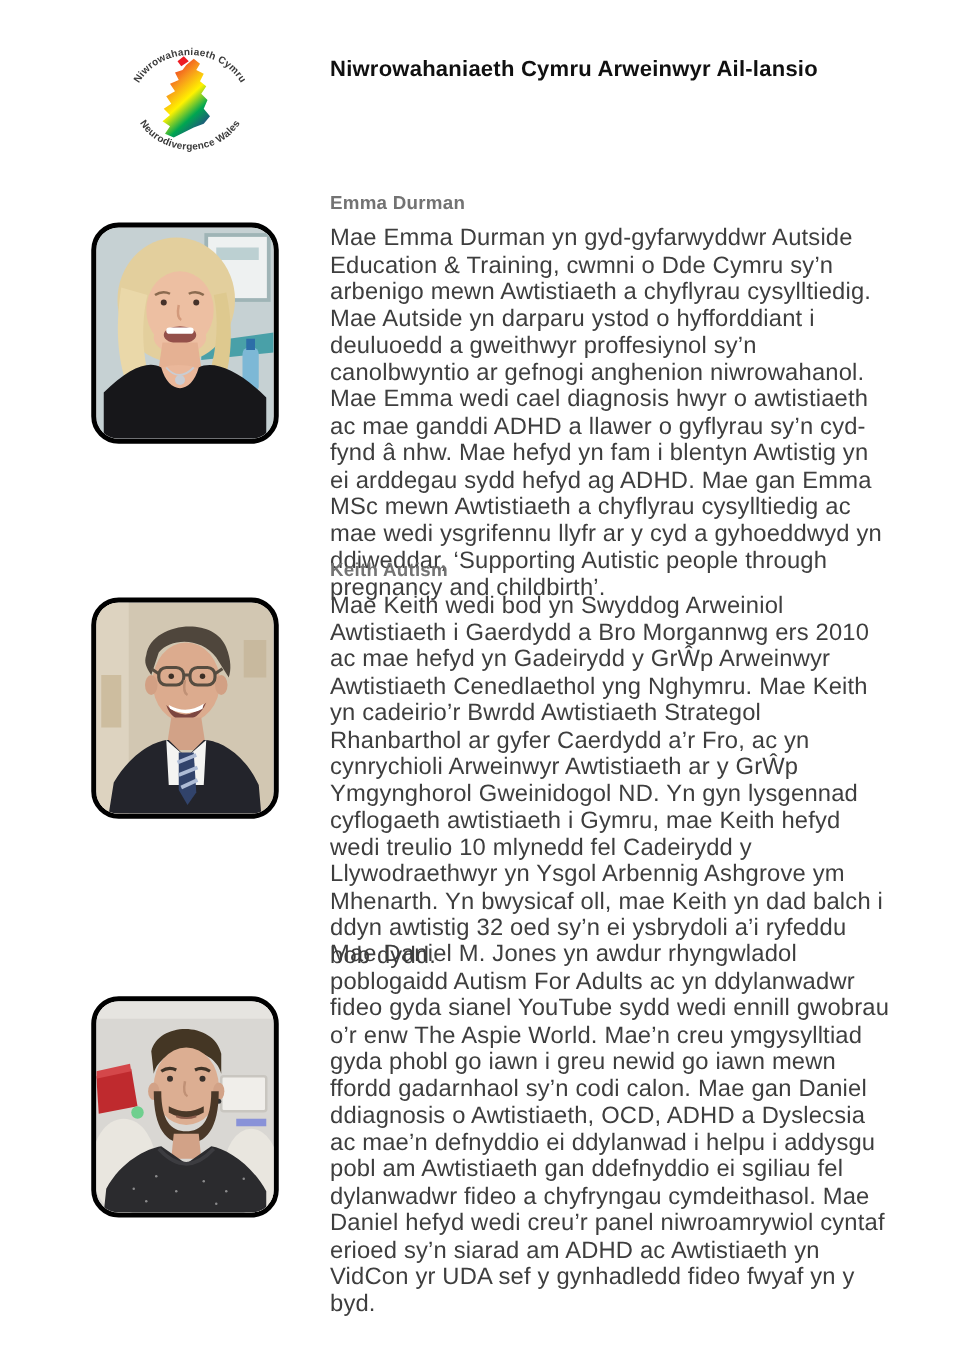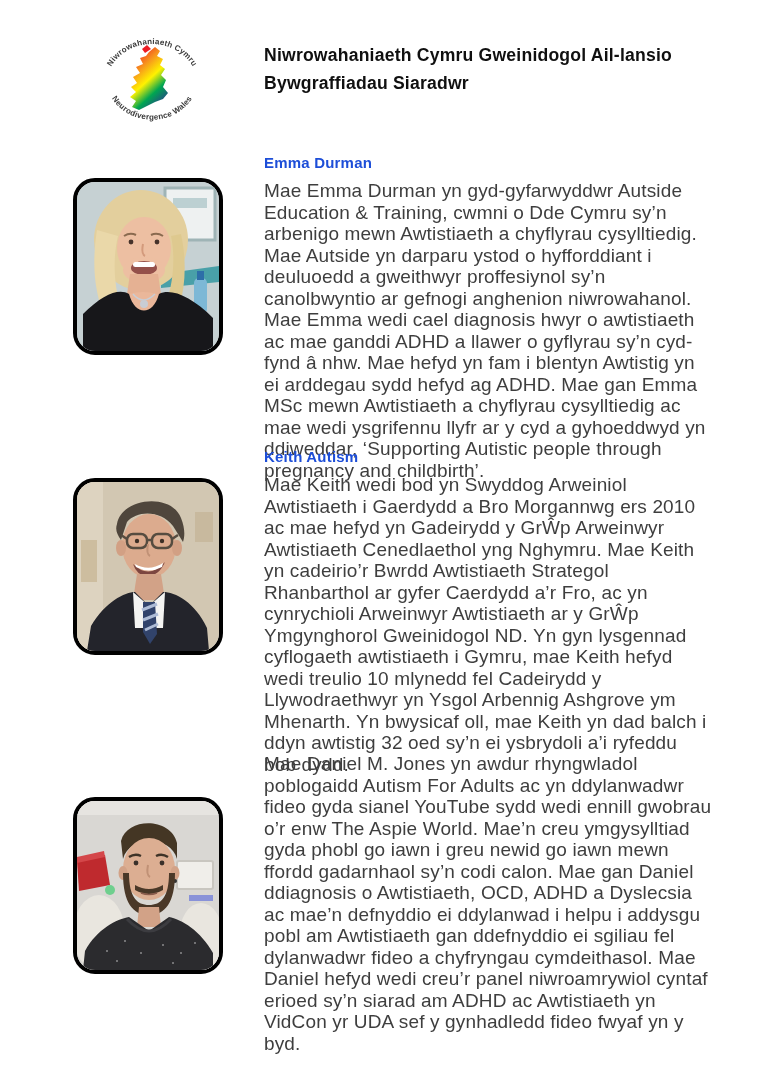--- a/index.html
+++ b/index.html
@@ -57,21 +57,21 @@
   }
   .text-emma   { top: 152px; }
   .text-keith  { top: 446px; }
   .text-daniel { top: 753px; }
 
   .speaker-name {
     margin: 0 0 6px 0;
     font-size: 15px;
     line-height: 22px;
     font-weight: bold;
-    color: #1d4ed8;
+    color: #737373;
     letter-spacing: 0.2px;
   }
   .speaker-bio {
     margin: 0;
     font-size: 19px;
     line-height: 21.5px;
     letter-spacing: 0.15px;
   }
 </style>
 </head>
@@ -99,22 +99,21 @@
         <textPath href="#arcBot" startOffset="50%">Neurodivergence Wales</textPath>
       </text>
       <g>
         <path d="M46,13 L51,9 L55,13 L49,17 Z" fill="#ed1c24"></path>
         <path d="M53,16 L59,11 L64,15 L61,20 L67,23 L64,29 L69,33 L65,39 L70,44 L67,51 L72,57 L67,63 L59,66 L51,70 L43,74 L36,71 L40,65 L34,61 L40,56 L35,51 L41,47 L37,41 L44,37 L40,31 L47,28 L44,22 L50,20 Z" fill="url(#walesgrad)"></path>
       </g>
     </svg>
   </div>
 
   <div class="title-block">
-    <div>Niwrowahaniaeth Cymru Gweinidogol Ail-lansio</div>
-    <div>Bywgraffiadau Siaradwr</div>
+    <div>Niwrowahaniaeth Cymru Arweinwyr Ail-lansio</div>
   </div>
 
   <div class="photo photo-emma">
     <svg width="142" height="169" viewBox="0 0 142 169">
       <rect width="142" height="169" fill="#c6d1d3"></rect>
       <rect x="88" y="6" width="50" height="52" fill="#eef1f1" stroke="#9fb4b6" stroke-width="3"></rect>
       <rect x="96" y="16" width="34" height="10" fill="#bcd0d2"></rect>
       <path d="M84,92 L142,84 L142,100 L84,106 Z" fill="#49a0a8"></path>
       <rect x="117" y="96" width="13" height="36" rx="5" fill="#7db8d6"></rect>
       <rect x="120" y="89" width="7" height="9" fill="#2d6ea8"></rect>

